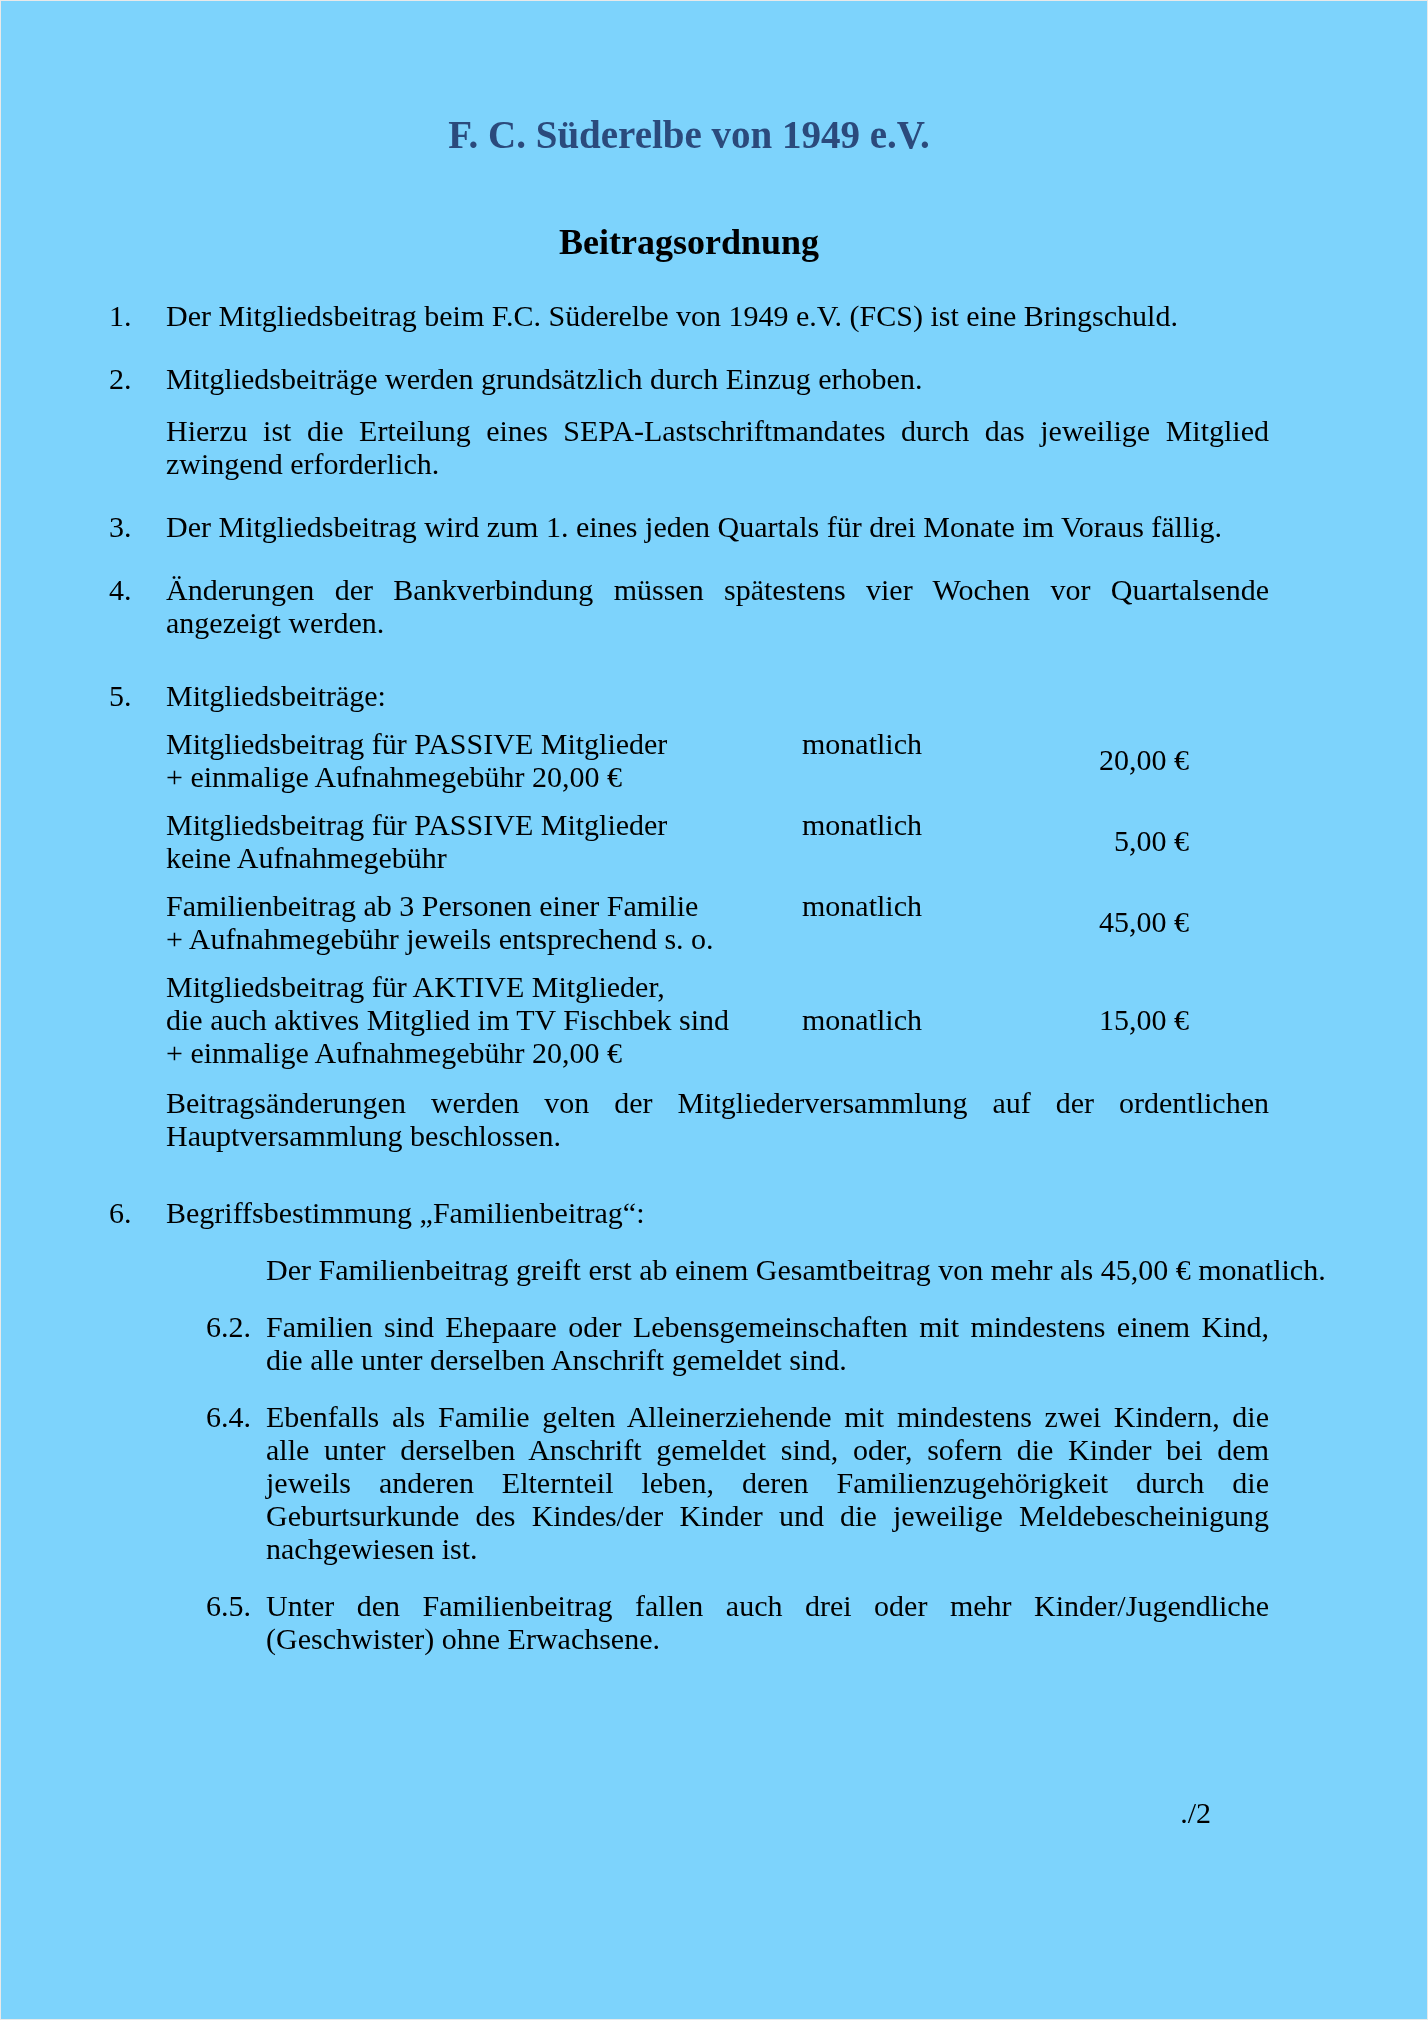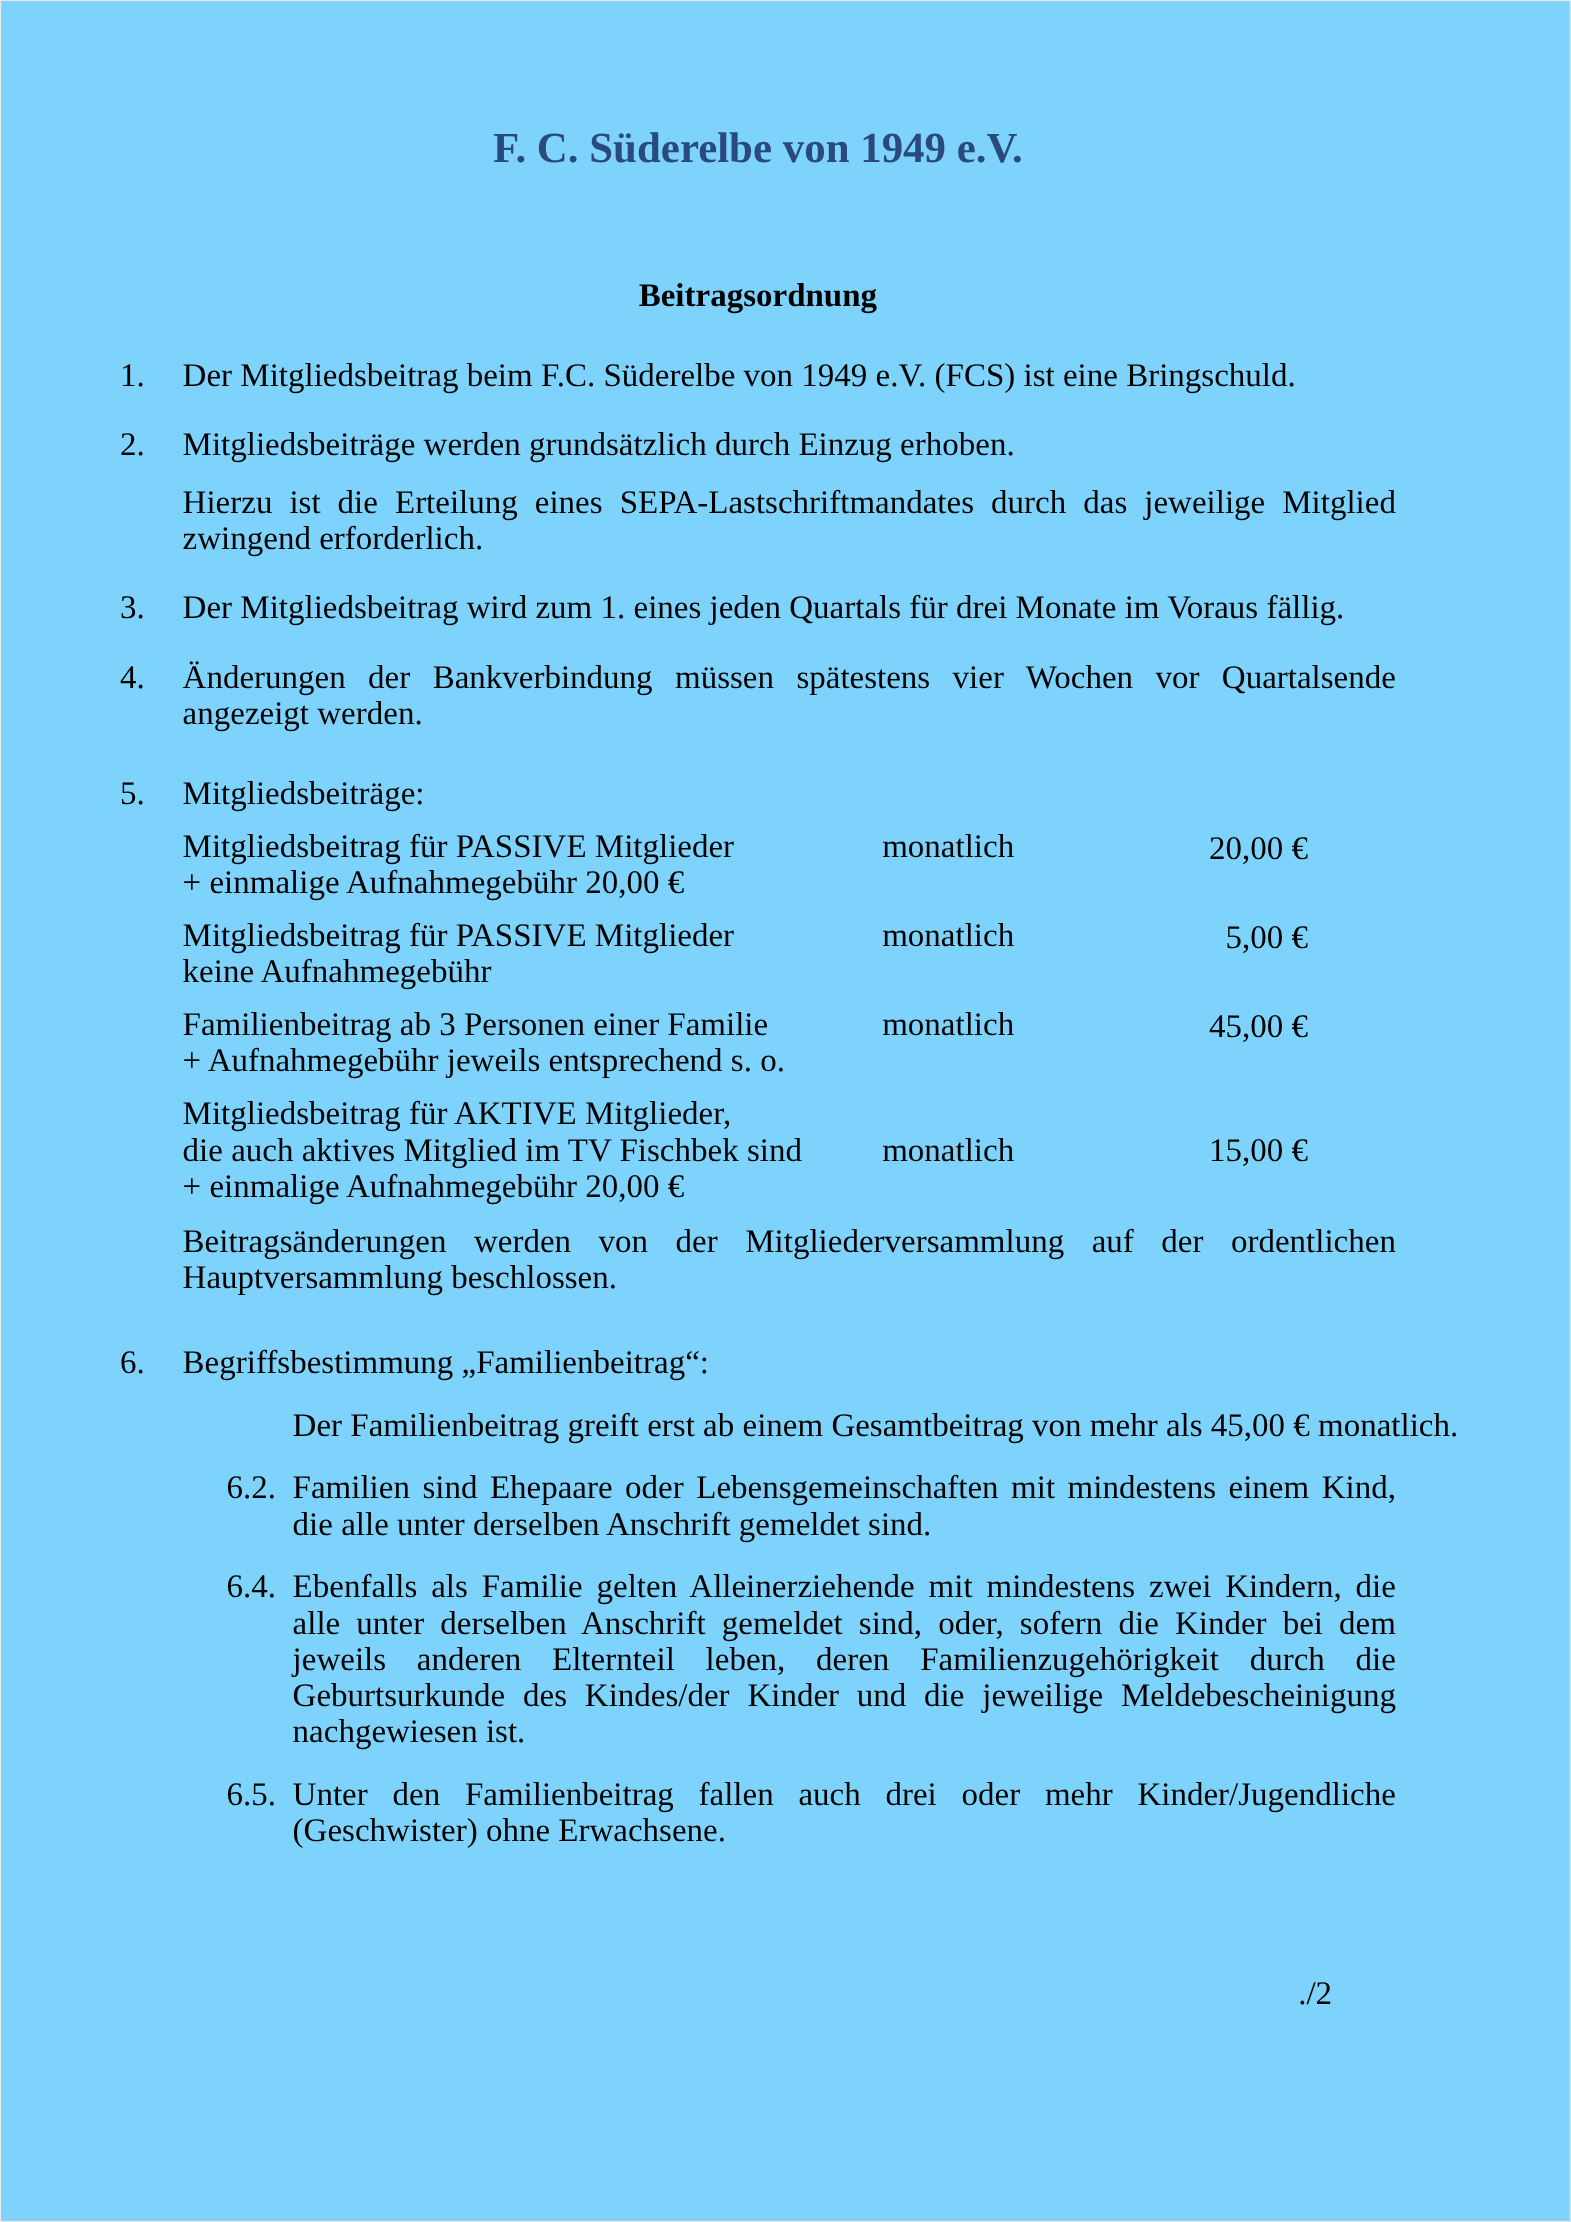--- a/index.html
+++ b/index.html
@@ -22,43 +22,43 @@
     overflow: hidden;
   }
   .title {
     margin: 112px 0 0 0;
     font-size: 39px;
     line-height: 44px;
     font-weight: bold;
     text-align: center;
   }
   .subtitle {
-    margin: 95px 0 0 0;
-    font-size: 30px;
+    margin: 69px 0 0 0;
+    font-size: 36px;
     line-height: 33px;
     font-weight: bold;
     text-align: center;
   }
   .item { display: flex; margin-top: 30px; }
   .item.first { margin-top: 40px; }
   .item.gap-lg { margin-top: 40px; }
   .item.gap-xl { margin-top: 44px; }
   .item .num { flex: 0 0 57px; }
   .item .txt { flex: 1; text-align: justify; }
   .one-line { white-space: nowrap; }
   .item-para {
     margin: 19px 0 0 57px;
     text-align: justify;
   }
   .fees { margin-left: 57px; }
   .fee-row { position: relative; margin-top: 15px; }
   .fee-row .lbl div { white-space: nowrap; }
   .fee-row .period { position: absolute; left: 636px; top: 0; }
   .fee-row .amount {
-    position: absolute; left: 823px; top: 2px;
+    position: absolute; left: 823px; top: 16px;
     width: 200px; text-align: right;
   }
   .fee-row .period.line2, .fee-row .amount.line2 { top: 33px; }
   .fee-note { margin: 17px 0 0 57px; text-align: justify; }
   .sub { display: flex; margin: 24px 0 0 97px; }
   .sub .num { flex: 0 0 60px; }
   .sub .txt { flex: 1; text-align: justify; }
   .sub-para { margin: 24px 0 0 157px; }
   .footer {
     position: absolute;

